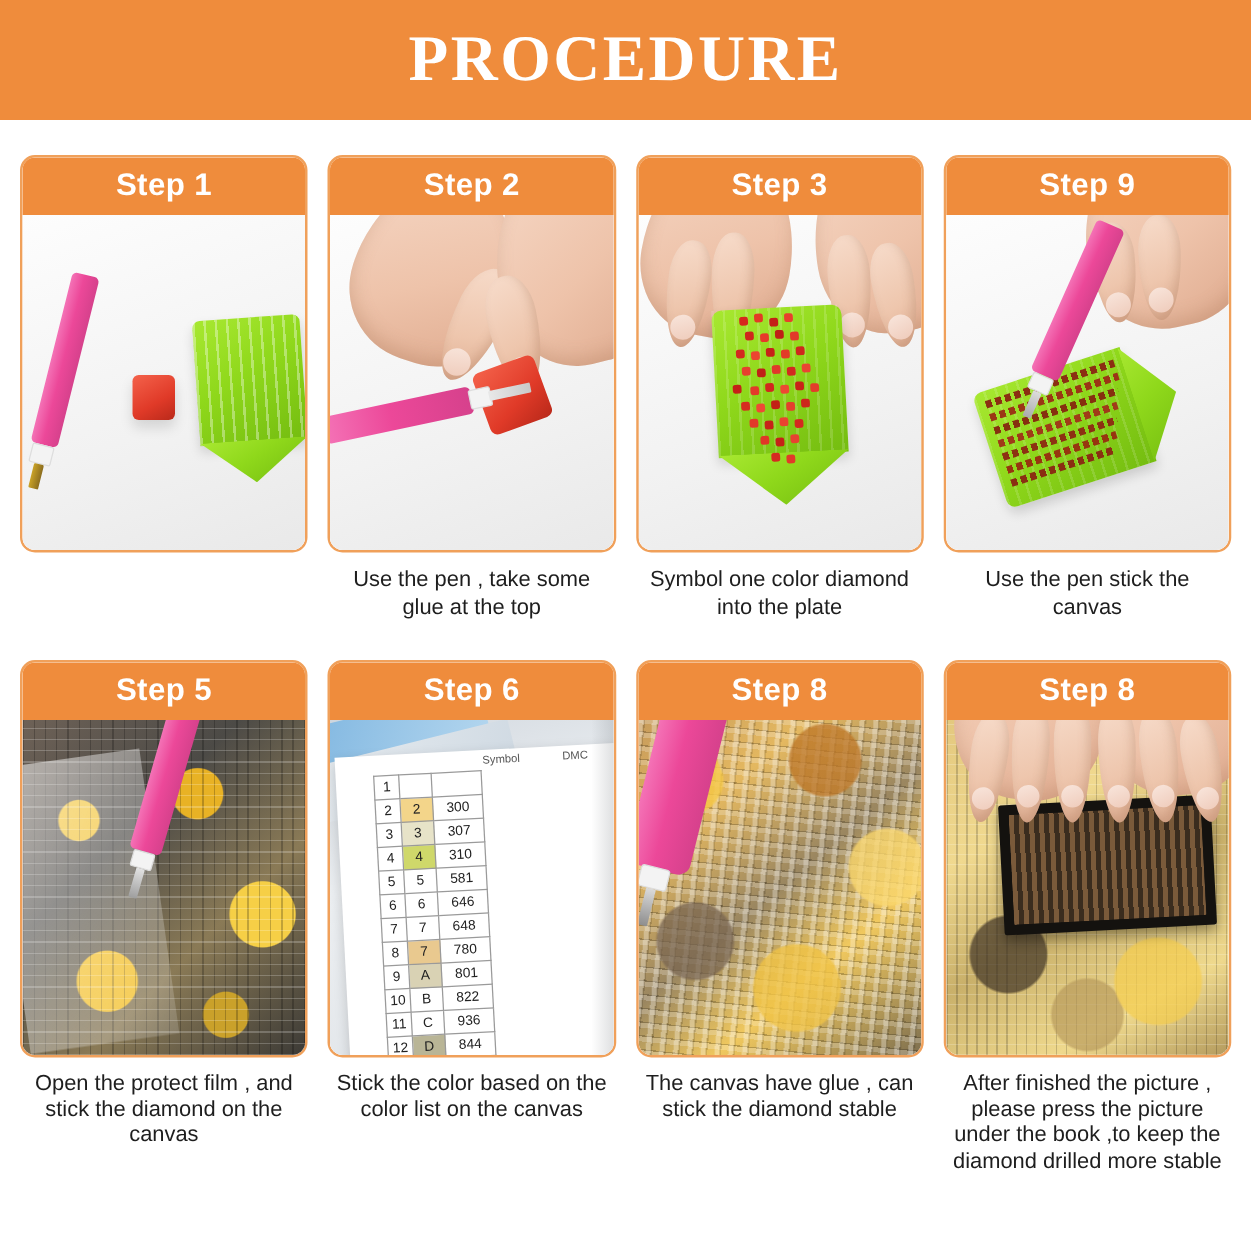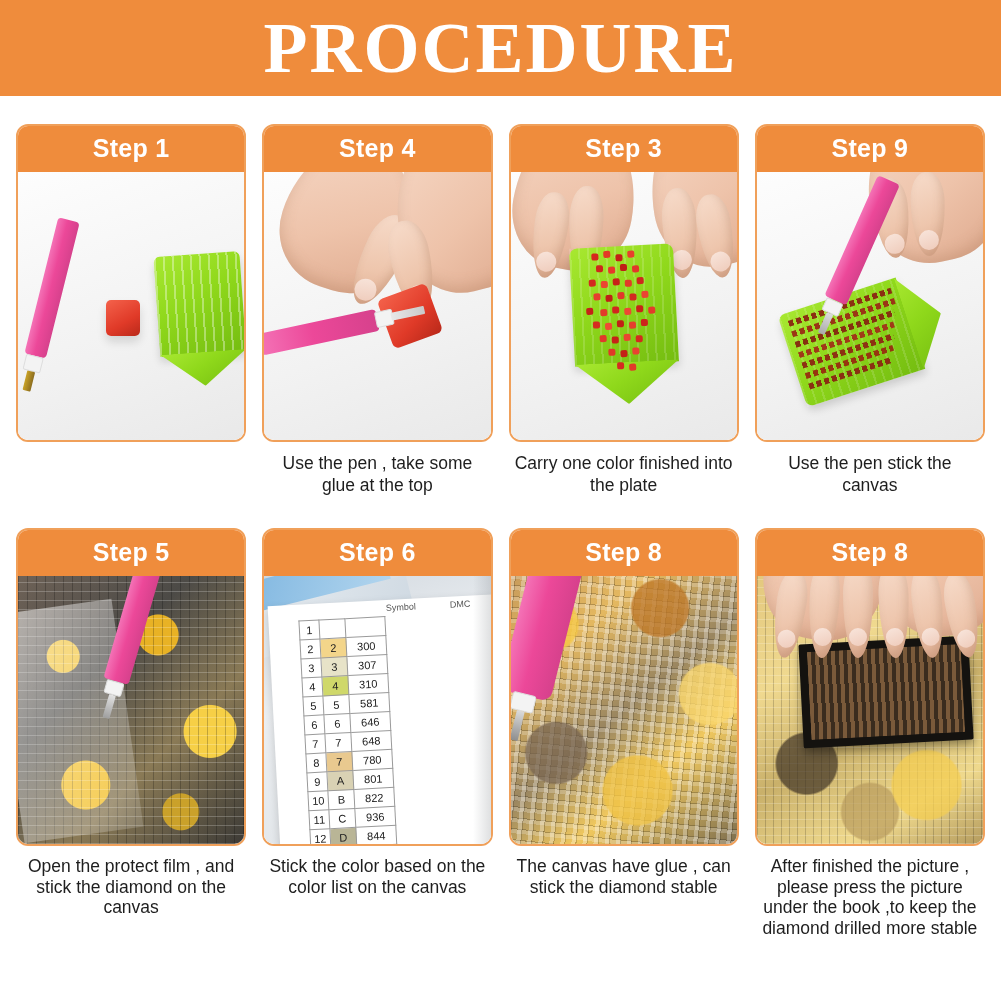--- a/index.html
+++ b/index.html
@@ -14,21 +14,21 @@
   
   .header {
     height: 96px;
     background: #ef8c3c;
     display: flex; align-items: center; justify-content: center;
   }
   .header-title {
     color: #ffffff;
     font-family: "Liberation Serif", serif;
     font-weight: bold;
-    font-size: 72px;
+    font-size: 52px;
     letter-spacing: 2px;
     line-height: 1;
   }
 
   
   .grid {
     padding: 28px 16px 0 16px;
     display: grid;
     grid-template-columns: repeat(4, 1fr);
     column-gap: 16px;
@@ -193,21 +193,21 @@
               </div>
               <div class="tray" style="left:0;top:98px;width:86px;height:34px;clip-path:polygon(0 0,100% 0,50% 100%);"></div>
             </div>
           </div>
         </div>
       </div>
     </div>
 
     <div class="cell">
       <div class="card">
-        <div class="card-head">Step 4</div>
+        <div class="card-head">Step 2</div>
         <div class="card-body">
           <div class="scene bg-white">
 
             <div class="hand" style="left:20px;top:-30px;width:130px;height:150px;transform:rotate(18deg);"></div>
             <div class="finger" style="left:96px;top:40px;width:40px;height:96px;transform:rotate(26deg);">
               <div class="nail" style="left:9px;top:70px;width:22px;height:22px;"></div>
             </div>
             <div class="hand" style="left:132px;top:-40px;width:130px;height:160px;transform:rotate(-14deg);"></div>
             <div class="finger" style="left:128px;top:48px;width:40px;height:92px;transform:rotate(-12deg);">
               <div class="nail" style="left:9px;top:66px;width:22px;height:22px;"></div>
@@ -288,21 +288,21 @@
                 <div class="dot" style="left:34px;top:102px;width:7px;height:7px;background:#e03827;"></div>
                 <div class="dot" style="left:46px;top:104px;width:7px;height:7px;background:#c52117;"></div>
                 <div class="dot" style="left:58px;top:102px;width:7px;height:7px;background:#e74331;"></div>
                 <div class="dot" style="left:42px;top:116px;width:7px;height:7px;background:#d52b21;"></div>
                 <div class="dot" style="left:54px;top:118px;width:7px;height:7px;background:#e23a29;"></div>
               </div>
             </div>
           </div>
         </div>
       </div>
-      <div class="caption">Carry one color finished into the plate</div>
+      <div class="caption">Symbol one color diamond into the plate</div>
     </div>
 
     <div class="cell">
       <div class="card">
         <div class="card-head">Step 9</div>
         <div class="card-body">
           <div class="scene bg-white">
             <div class="hand" style="left:110px;top:-60px;width:130px;height:150px;transform:rotate(-12deg);"></div>
             <div class="finger" style="left:118px;top:6px;width:34px;height:80px;transform:rotate(-6deg);">
               <div class="nail" style="left:7px;top:56px;width:20px;height:20px;"></div>

